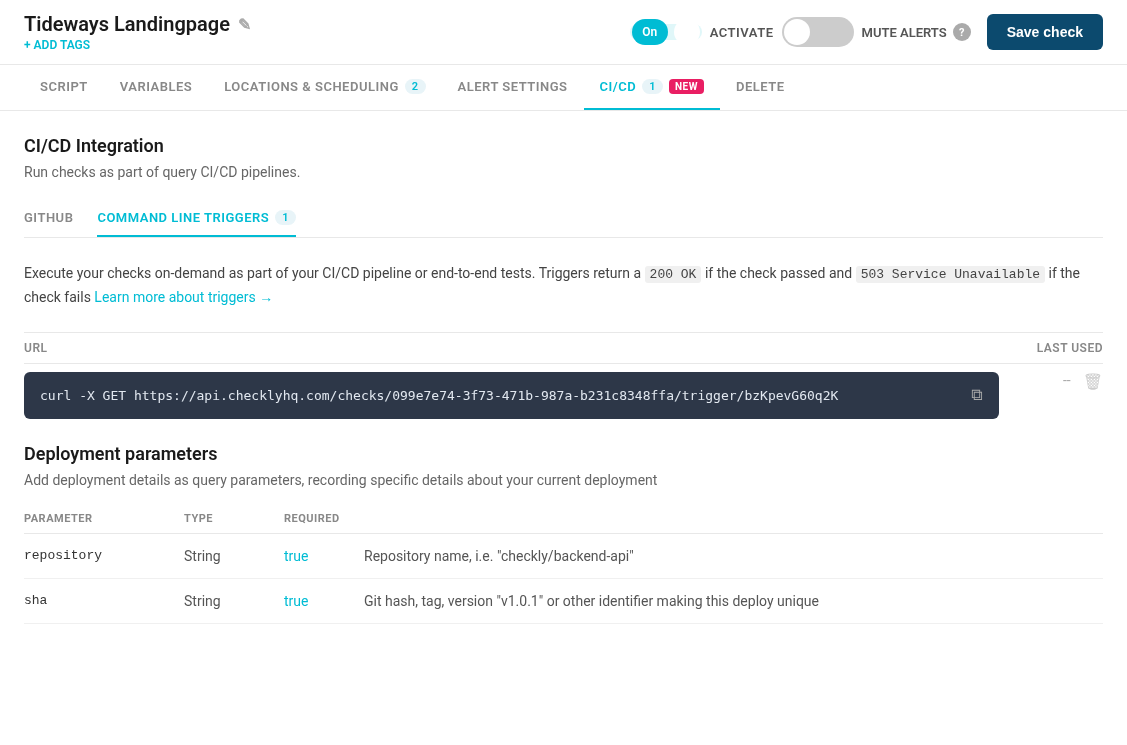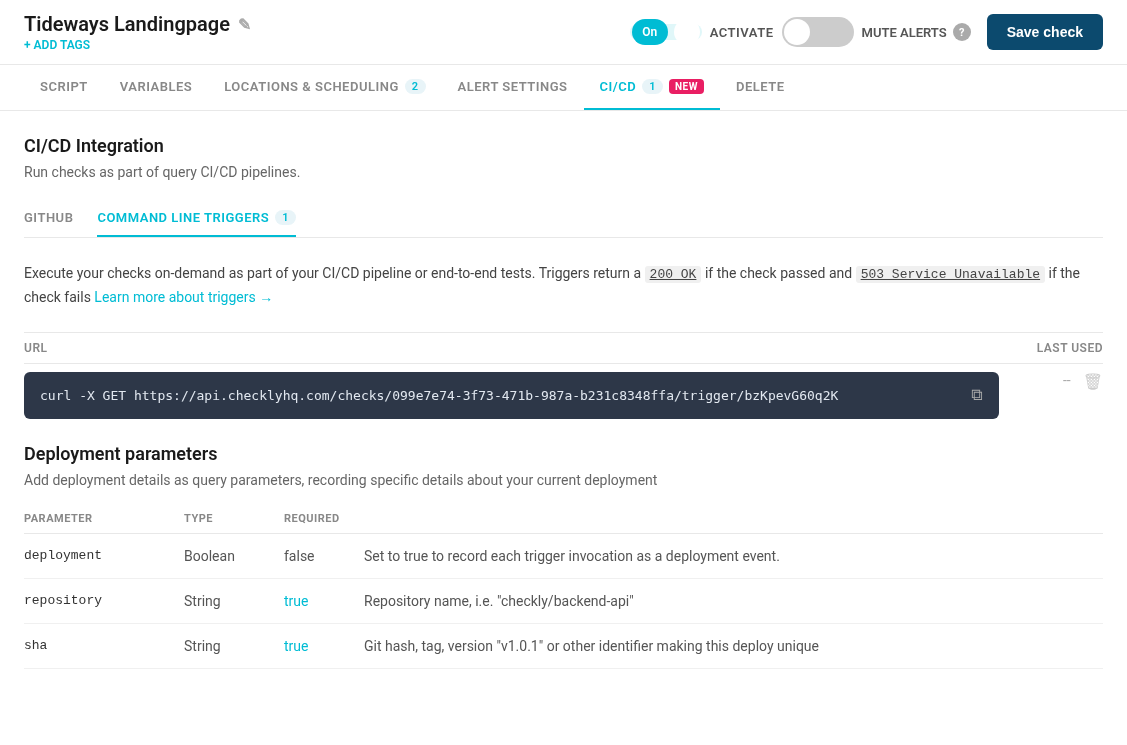--- a/index.html
+++ b/index.html
@@ -217,21 +217,20 @@
       color: #444;
       line-height: 1.6;
       margin-bottom: 24px;
     }
     .code-inline {
       font-family: 'Courier New', Courier, monospace;
       background: #f0f0f0;
       padding: 1px 5px;
       border-radius: 3px;
       font-size: 13px;
-      text-decoration: underline;
     }
     .link-text { color: #00bcd4; cursor: pointer; text-decoration: none; }
     
     
     .url-header {
       display: flex;
       justify-content: space-between;
       padding: 8px 0;
       border-top: 1px solid #e8e8e8;
       border-bottom: 1px solid #e8e8e8;
@@ -414,26 +413,20 @@
   <table class="param-table">
     <thead>
       <tr>
         <th>PARAMETER</th>
         <th>TYPE</th>
         <th>REQUIRED</th>
         <th></th>
       </tr>
     </thead>
     <tbody id="params-tbody">
-    <tr>
-    <td>deployment</td>
-    <td>Boolean</td>
-    <td style="color:#555">false</td>
-    <td>Set to true to record each trigger invocation as a deployment event.</td>
-  </tr>
         <tr>
     <td>repository</td>
     <td>String</td>
     <td style="color:#00bcd4">true</td>
     <td>Repository name, i.e. "checkly/backend-api"</td>
   </tr>
         <tr>
     <td>sha</td>
     <td>String</td>
     <td style="color:#00bcd4">true</td>

